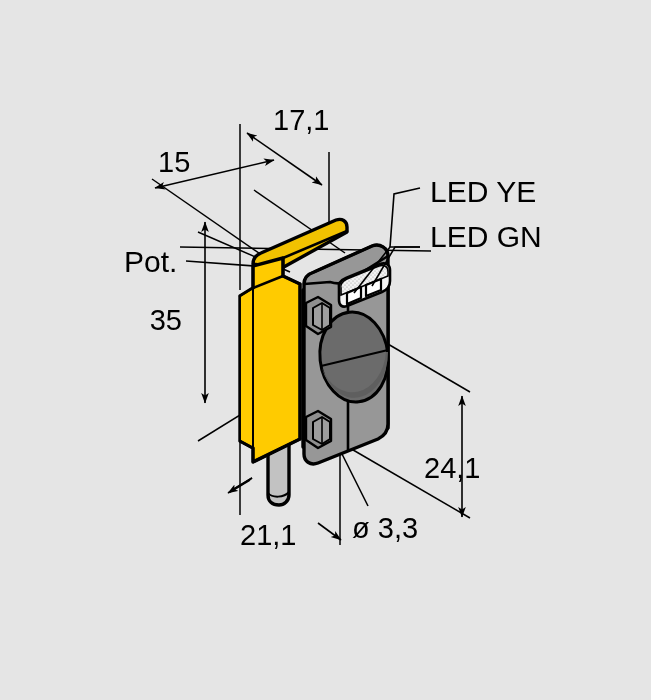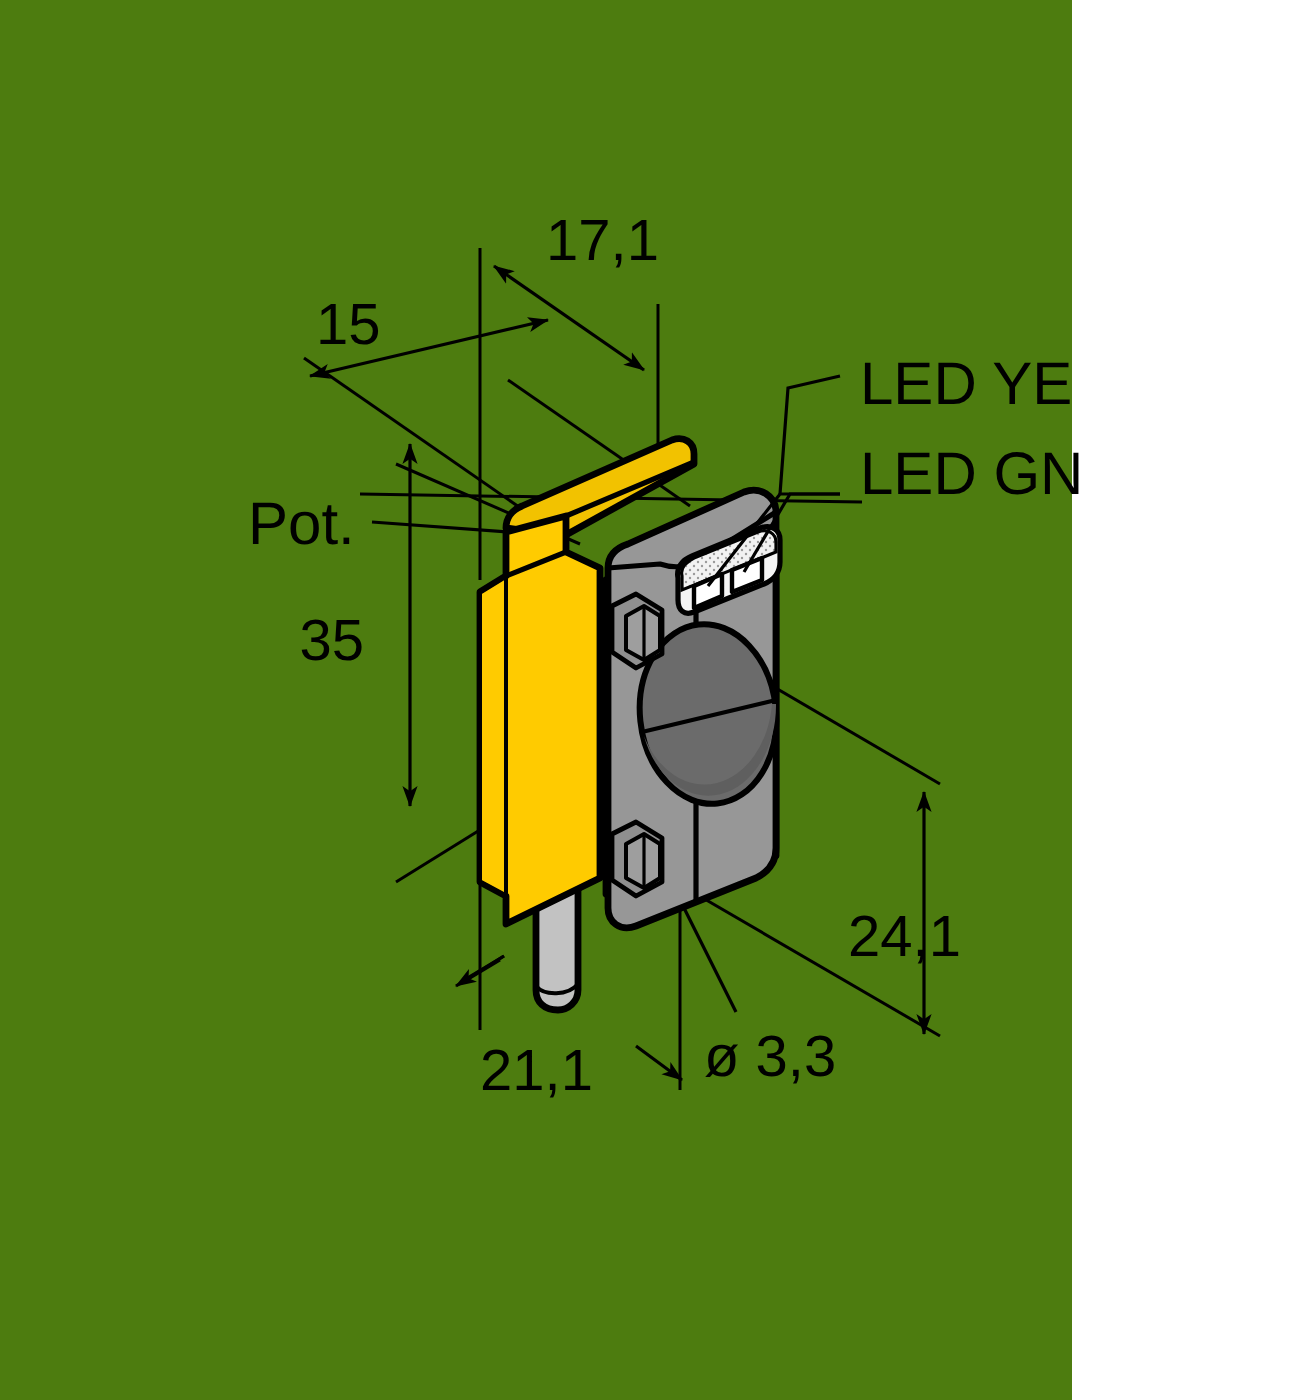--- a/index.html
+++ b/index.html
@@ -8,23 +8,23 @@
     background: #ffffff;
   }
   body {
     width: 654px;
     height: 700px;
     font-family: "Liberation Sans", sans-serif;
     overflow: hidden;
   }
   #stage {
     position: relative;
-    width: 536px;
+    width: 651px;
     height: 700px;
-    background: #4d7c0f;
+    background: #e5e5e5;
   }
   svg#drawing {
     position: absolute;
     left: 0;
     top: 0;
     width: 654px;
     height: 700px;
     display: block;
   }
   .dim-text {

